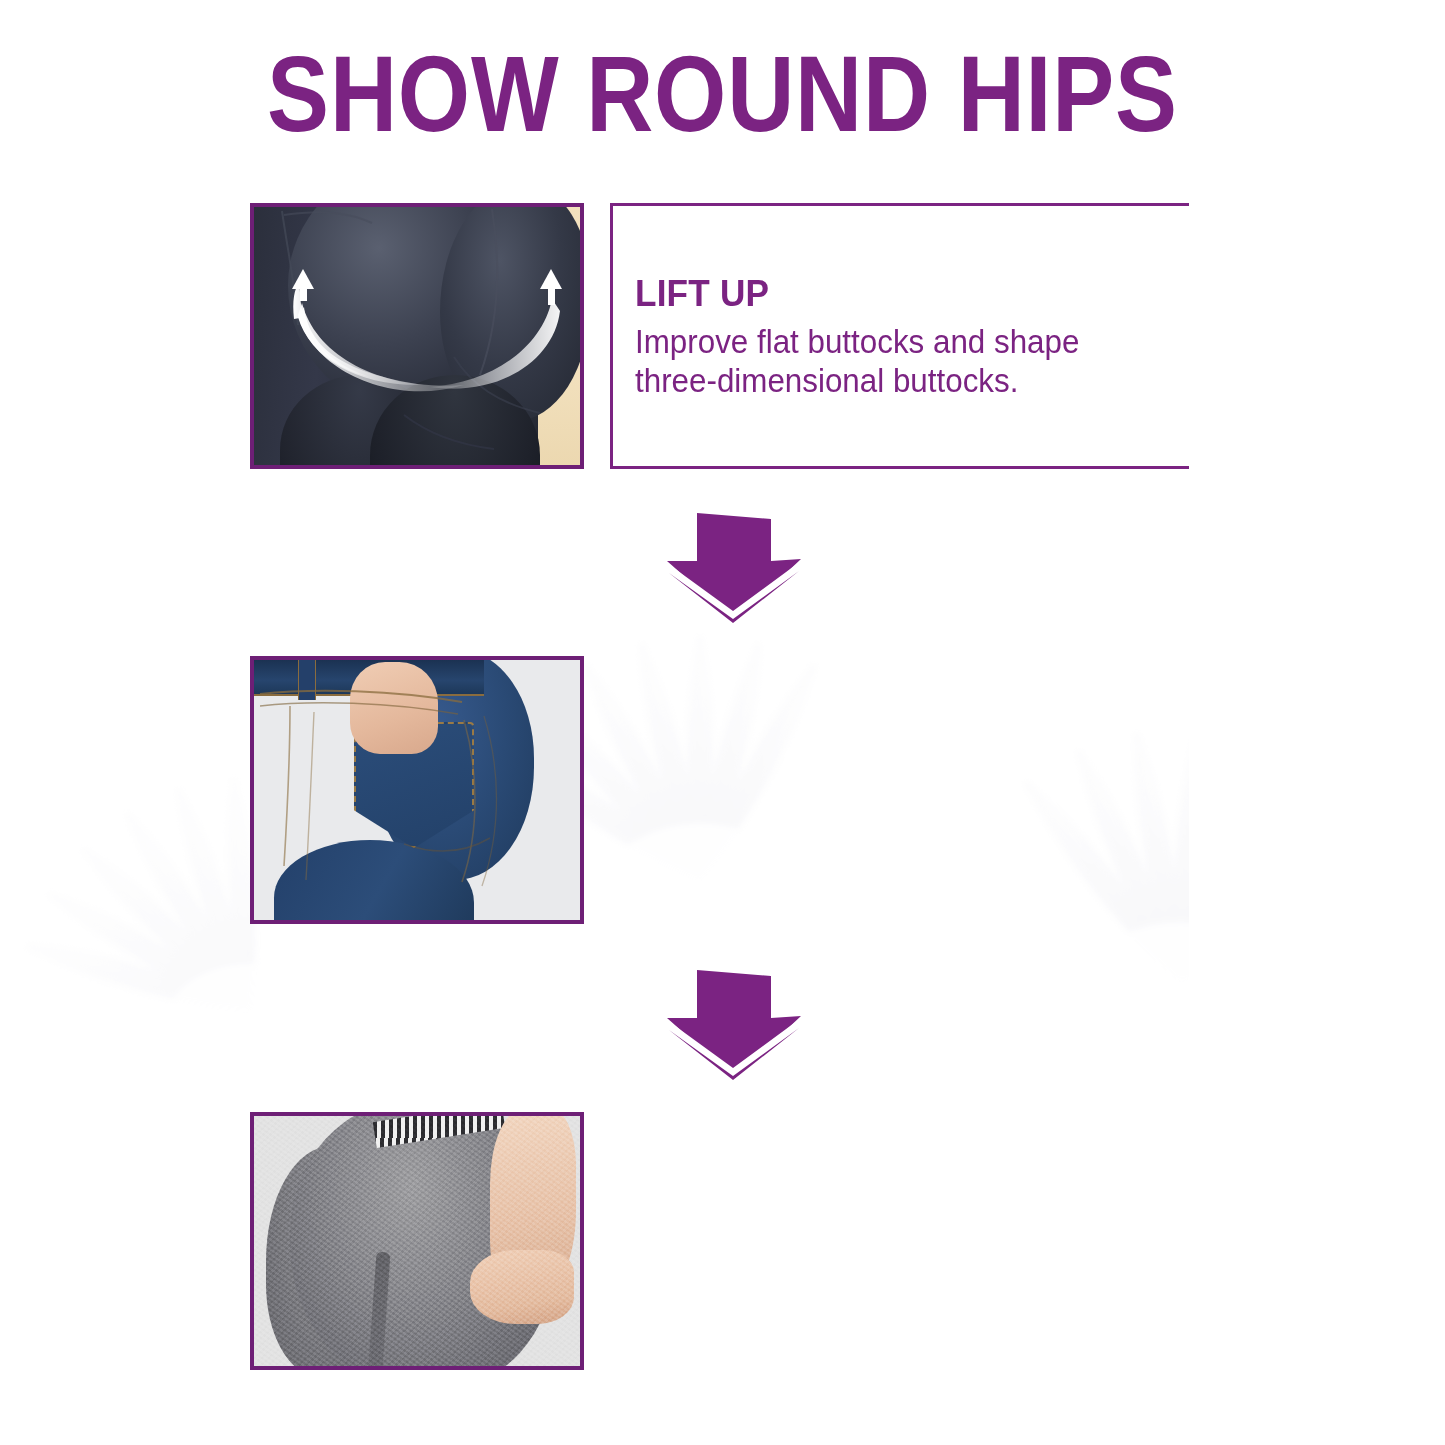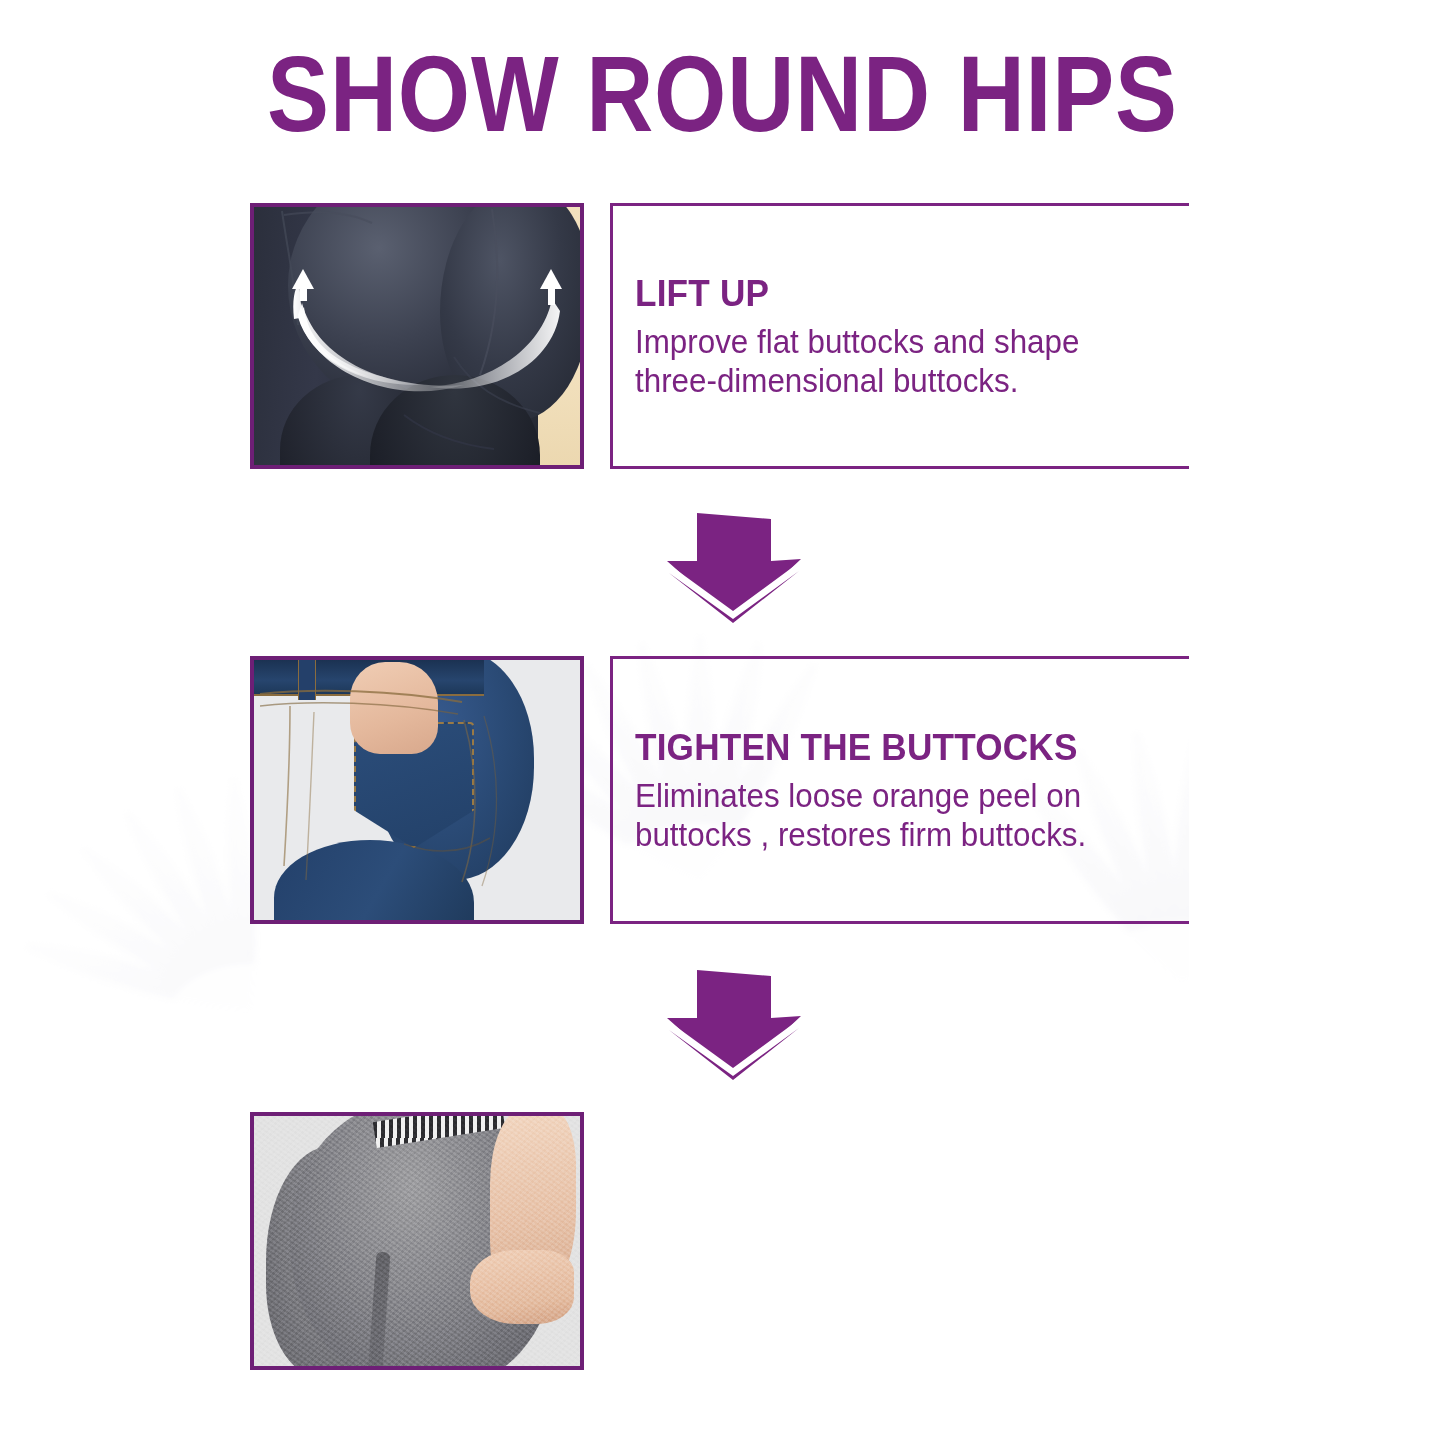--- a/index.html
+++ b/index.html
@@ -441,25 +441,20 @@
           <path d="M6,46 C58,40 136,42 204,54" fill="none" stroke="#7d6238" stroke-width="1.4" opacity="0.6"></path>
           <path d="M36,46 C36,84 34,140 30,206" fill="none" stroke="#8a6c3e" stroke-width="1.6" opacity="0.6"></path>
           <path d="M60,52 C58,96 56,150 52,220" fill="none" stroke="#8a6c3e" stroke-width="1.4" opacity="0.45"></path>
           <path d="M210,60 C224,110 226,170 208,222" fill="none" stroke="#8a6c3e" stroke-width="1.6" opacity="0.5"></path>
           <path d="M230,56 C246,108 248,168 228,226" fill="none" stroke="#7d6238" stroke-width="1.3" opacity="0.4"></path>
           <path d="M150,184 C184,196 212,192 236,178" fill="none" stroke="#6d5531" stroke-width="1.6" opacity="0.45"></path>
         </svg>
       </div>
     </div>
 
-    <div class="textbox">
-      <div class="heading">TIGHTEN THE BUTTOCKS</div>
-      <div class="body-text">Eliminates loose orange peel on
-buttocks , restores firm buttocks.</div>
-    </div>
   </div>
 
   <div class="arrow arrow-2">
     <svg viewBox="0 0 140 112" aria-hidden="true">
       <path d="M34,2 L108,8 L108,50 L138,48 L72,110 L4,50 L34,50 Z" fill="#7b2382"></path>
       <path d="M4,52 L70,100 L138,50 L138,58 L70,110 L4,60 Z" fill="#ffffff"></path>
       <path d="M6,62 L70,108 L136,60 L70,112 Z" fill="#7b2382"></path>
     </svg>
   </div>
 

